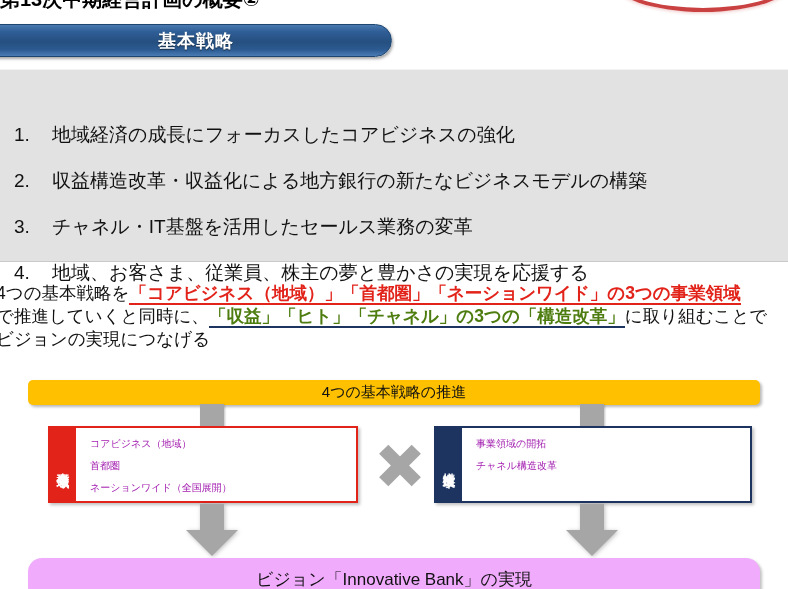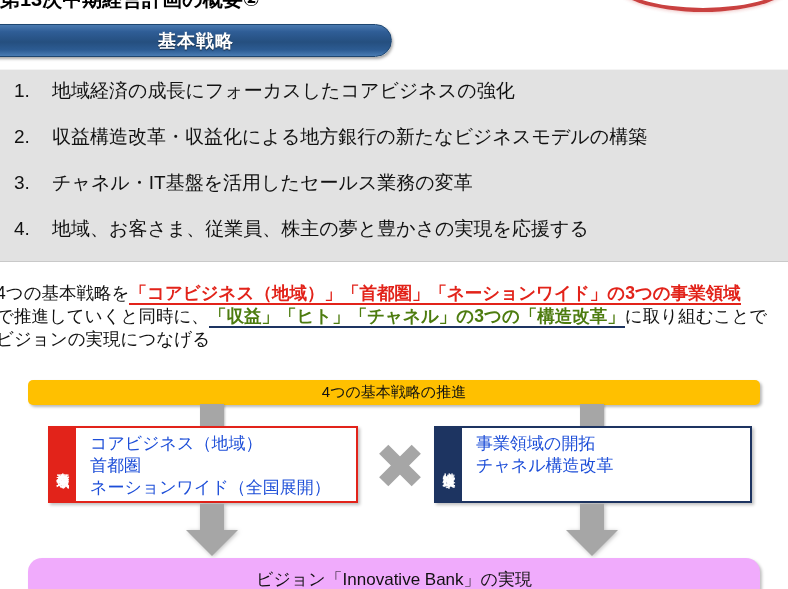--- a/index.html
+++ b/index.html
@@ -97,21 +97,21 @@
     height: 46px;
     font-size: 19px;
     color: #111111;
     white-space: nowrap;
   }
   .strategy-num {
     width: 38px;
     flex: 0 0 38px;
     font-size: 19px;
   }
-  .strategy-text { font-size: 19px; }
+  .strategy-text { font-size: 19px; margin-top: 44px; }
 
   
   .explain {
     position: absolute;
     left: -4px;
     top: 282px;
     width: 792px;
     font-size: 17.5px;
     line-height: 23px;
     color: #111111;
@@ -224,23 +224,23 @@
     writing-mode: vertical-rl;
     text-orientation: upright;
     padding: 2px 0;
   }
   .vtab-red  { background: #e2231a; }
   .vtab-navy { background: #1d3461; }
 
   .box-lines {
     flex: 1 1 auto;
     padding: 5px 8px 0 14px;
-    font-size: 17px;
+    font-size: 10px;
     line-height: 22px;
-    color: #1d4ed8;
+    color: #a21caf;
     white-space: nowrap;
   }
 
   
   .cross {
     position: absolute;
     left: 378px;
     top: 443px;
     width: 44px;
     height: 44px;

